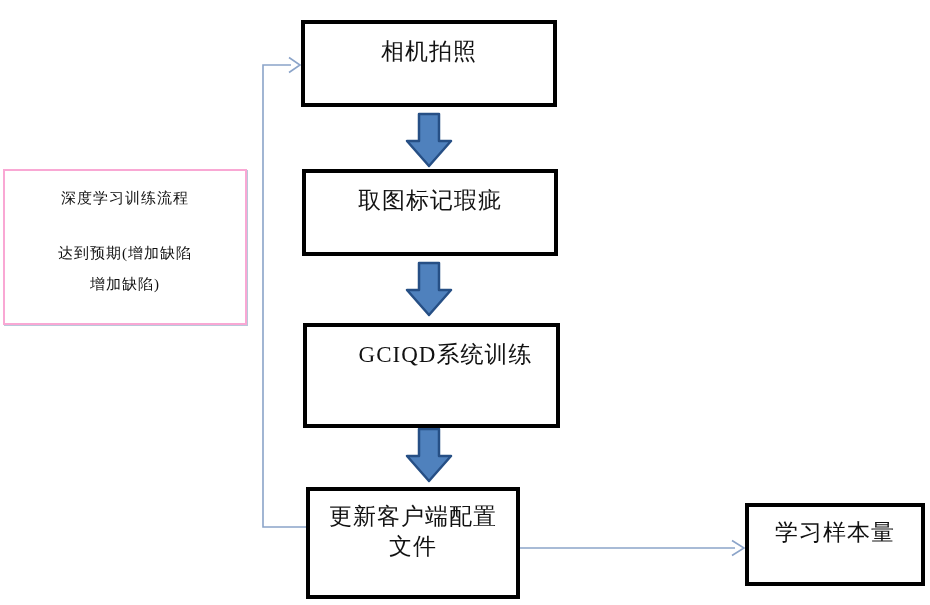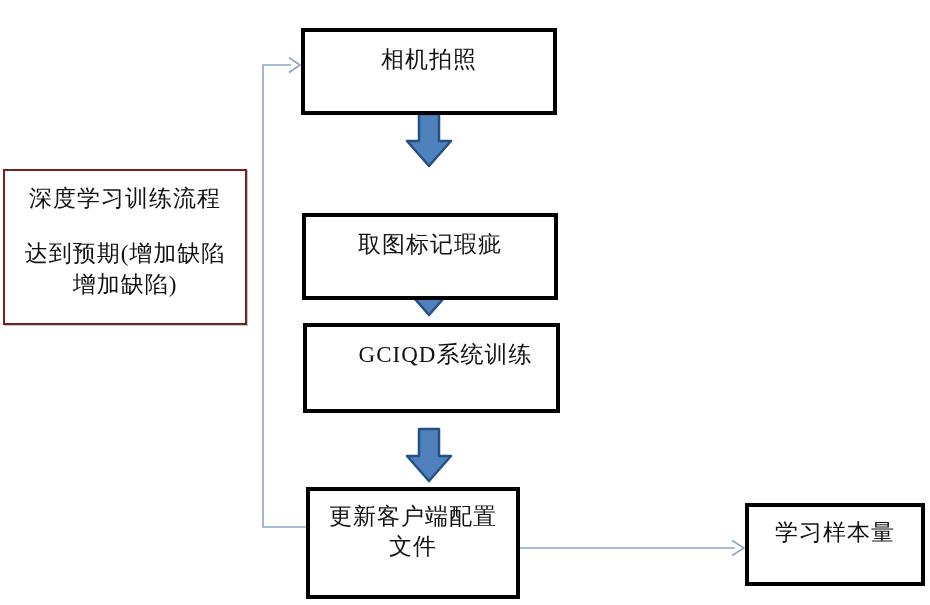--- a/index.html
+++ b/index.html
@@ -36,24 +36,24 @@
     background: #ffffff;
     text-align: center;
     font-size: 23px;
     letter-spacing: 1px;
     line-height: 30px;
   }
   
   .note-box {
     position: absolute;
     box-sizing: border-box;
-    border: 2px solid #7f1d1d;
+    border: 2px solid #f9a8d4;
     background: #ffffff;
     text-align: center;
-    font-size: 23px;
+    font-size: 15px;
     letter-spacing: 1px;
     line-height: 31px;
     box-shadow: 1px 1px 0 #b9c8da;
   }
   .pad-t11 { padding-top: 11px; }
   .pad-t13 { padding-top: 13px; }
   .pad-t8  { padding-top: 8px; }
   .note-gap { margin-top: 24px; }
   
   .block-arrow {
@@ -85,29 +85,29 @@
   <svg class="block-arrow" style="left:405px; top:112px;" viewBox="0 0 48 56">
     <polygon points="14,2 34,2 34,29 46,29 24,54 2,29 14,29"></polygon>
   </svg>
   <svg class="block-arrow" style="left:405px; top:261px;" viewBox="0 0 48 56">
     <polygon points="14,2 34,2 34,29 46,29 24,54 2,29 14,29"></polygon>
   </svg>
   <svg class="block-arrow" style="left:405px; top:427px;" viewBox="0 0 48 56">
     <polygon points="14,2 34,2 34,29 46,29 24,54 2,29 14,29"></polygon>
   </svg>
 
-  <div class="flow-box pad-t13" style="left:301px; top:20px; width:256px; height:87px;margin-top:8px;">
+  <div class="flow-box pad-t13" style="left:301px; top:20px; width:256px; height:87px;">
     <div>相机拍照</div>
   </div>
 
-  <div class="flow-box pad-t13" style="left:302px; top:169px; width:256px; height:87px;margin-top:44px;">
+  <div class="flow-box pad-t13" style="left:302px; top:169px; width:256px; height:87px;">
     <div>取图标记瑕疵</div>
   </div>
 
-  <div class="flow-box pad-t13" style="left:303px; top:323px; width:257px; height:90px;padding-left:28px;">
+  <div class="flow-box pad-t13" style="left:303px; top:323px; width:257px; height:105px;padding-left:28px;">
     <div>GCIQD系统训练</div>
   </div>
 
   <div class="flow-box pad-t11" style="left:306px; top:487px; width:214px; height:112px;">
     <div>更新客户端配置</div>
     <div>文件</div>
   </div>
 
   <div class="note-box" style="left:3px; top:169px; width:244px; height:156px; padding-top:12px;">
     <div>深度学习训练流程</div>

